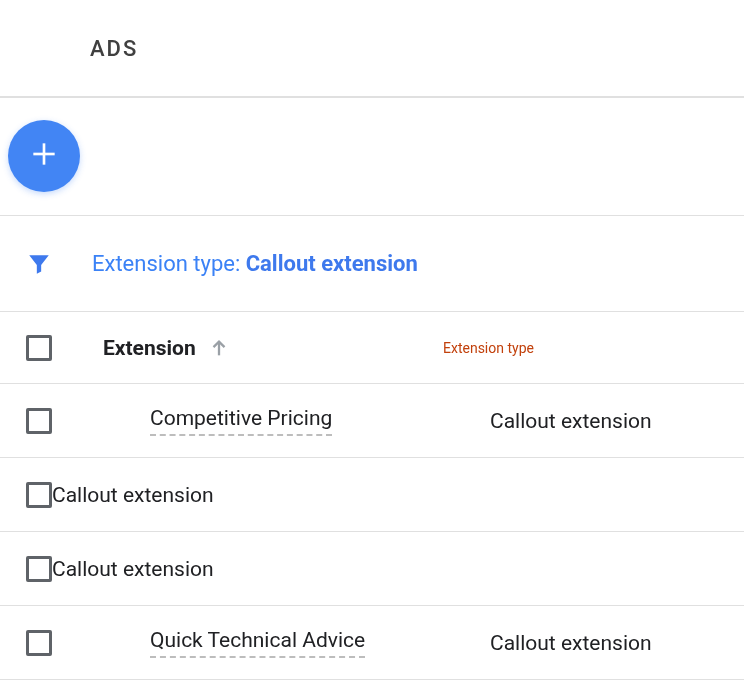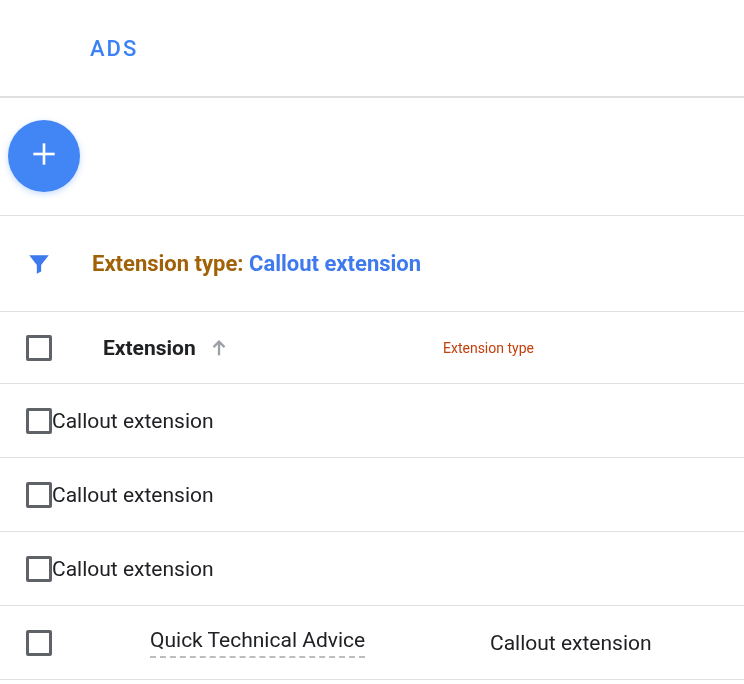--- a/index.html
+++ b/index.html
@@ -17,21 +17,21 @@
       padding-left: 0;
     }
     .tab {
       height: 98px;
       display: flex;
       align-items: center;
       justify-content: center;
       font-size: 22px;
       font-weight: 500;
       letter-spacing: 2px;
-      color: #3b82f6;
+      color: #404040;
       cursor: pointer;
       padding: 0 36px;
       position: relative;
     }
     .tab:first-child { padding-left: 90px; padding-right: 90px; }
     .tab:nth-child(2) { padding-left: 48px; padding-right: 48px; }
     .tab:nth-child(3) { padding-left: 36px; padding-right: 0; }
     .tab.active {
       color: #3e79ed;
       font-weight: 700;
@@ -72,22 +72,22 @@
     }
     .filter-icon {
       color: #3e79ed;
       margin-right: 40px;
       display: flex;
       align-items: center;
     }
     .filter-icon svg { width: 26px; height: 26px; }
     .filter-text {
       font-size: 22px;
-      color: #a16207;
-      font-weight: 700;
+      color: #3b82f6;
+      font-weight: 400;
     }
     .filter-value {
       font-size: 22px;
       color: #3e79ed;
       font-weight: 700;
     }
     .table-header {
       display: flex;
       align-items: center;
       height: 72px;
@@ -185,20 +185,21 @@
         <polyline points="6,11 12,5 18,11"></polyline>
       </svg>
     </span>
   </div>
   <div class="col-type-header">Extension type</div>
 </div>
 
 <div id="rows-container">
     <div class="table-row">
       <div class="checkbox"></div>
+      <div class="cell-ext"><span class="ext-name">Competitive Pricing</span></div>
       <div class="cell-type">Callout extension</div>
     </div>
     <div class="table-row">
       <div class="checkbox"></div>
       <div class="cell-type">Callout extension</div>
     </div>
     <div class="table-row">
       <div class="checkbox"></div>
       <div class="cell-type">Callout extension</div>
     </div>

